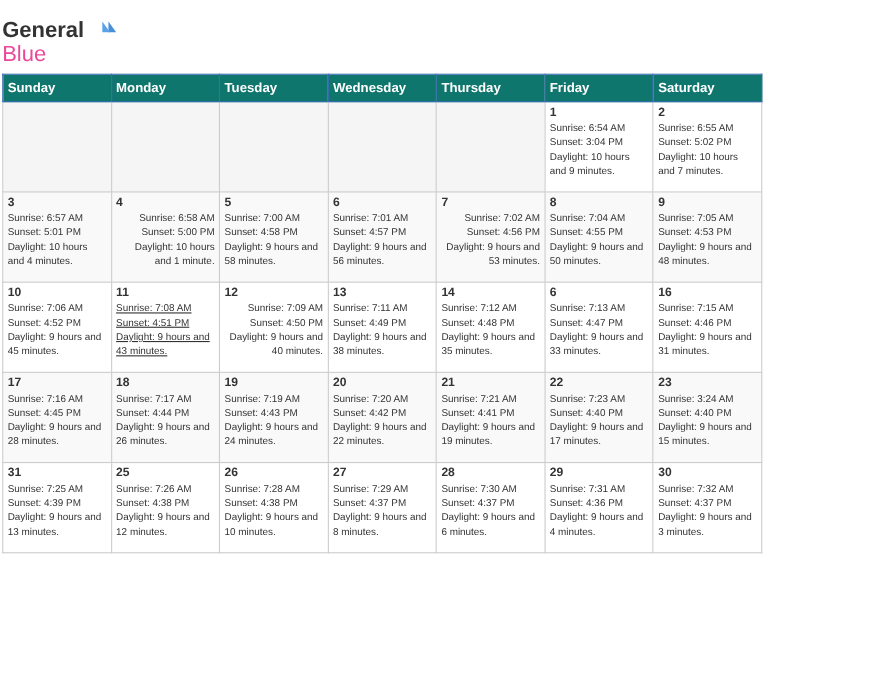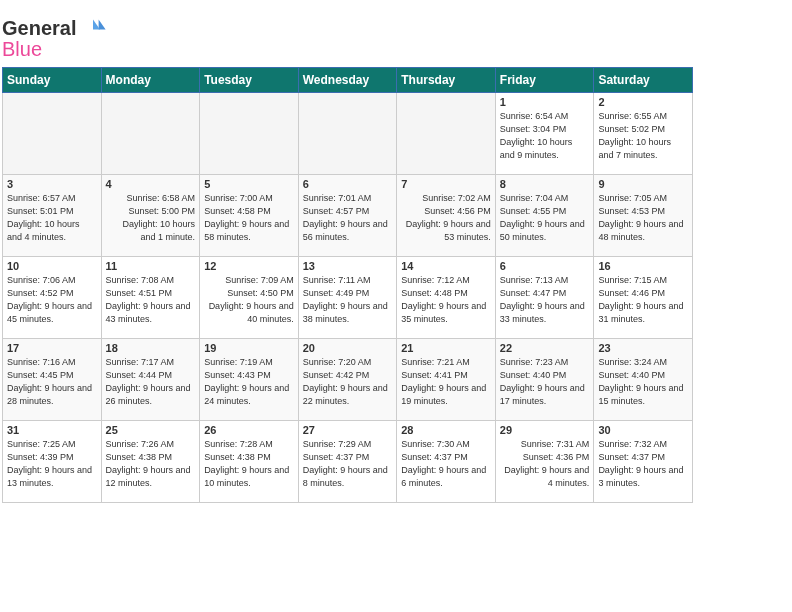--- a/index.html
+++ b/index.html
@@ -185,21 +185,21 @@
         </tr>
         <tr>
           <td>
             <span class="day-num">10</span>
             <div class="day-info" style="white-space: pre-line;">Sunrise: 7:06 AM
 Sunset: 4:52 PM
 Daylight: 9 hours and 45 minutes.</div>
           </td>
           <td>
             <span class="day-num">11</span>
-            <div class="day-info" style="white-space: pre-line;">Sunrise: 7:08 AM
+            <div class="day-info" style="white-space: pre-line; text-decoration: underline;">Sunrise: 7:08 AM
 Sunset: 4:51 PM
 Daylight: 9 hours and 43 minutes.</div>
           </td>
           <td>
             <span class="day-num">12</span>
             <div class="day-info" style="white-space: pre-line; text-align: right;">Sunrise: 7:09 AM
 Sunset: 4:50 PM
 Daylight: 9 hours and 40 minutes.</div>
           </td>
           <td>
@@ -297,21 +297,21 @@
 Daylight: 9 hours and 8 minutes.</div>
           </td>
           <td>
             <span class="day-num">28</span>
             <div class="day-info" style="white-space: pre-line;">Sunrise: 7:30 AM
 Sunset: 4:37 PM
 Daylight: 9 hours and 6 minutes.</div>
           </td>
           <td>
             <span class="day-num">29</span>
-            <div class="day-info" style="white-space: pre-line; text-align: right;">Sunrise: 7:31 AM
+            <div class="day-info" style="white-space: pre-line;">Sunrise: 7:31 AM
 Sunset: 4:36 PM
 Daylight: 9 hours and 4 minutes.</div>
           </td>
           <td>
             <span class="day-num">30</span>
             <div class="day-info" style="white-space: pre-line;">Sunrise: 7:32 AM
 Sunset: 4:37 PM
 Daylight: 9 hours and 3 minutes.</div>
           </td>
         </tr>

